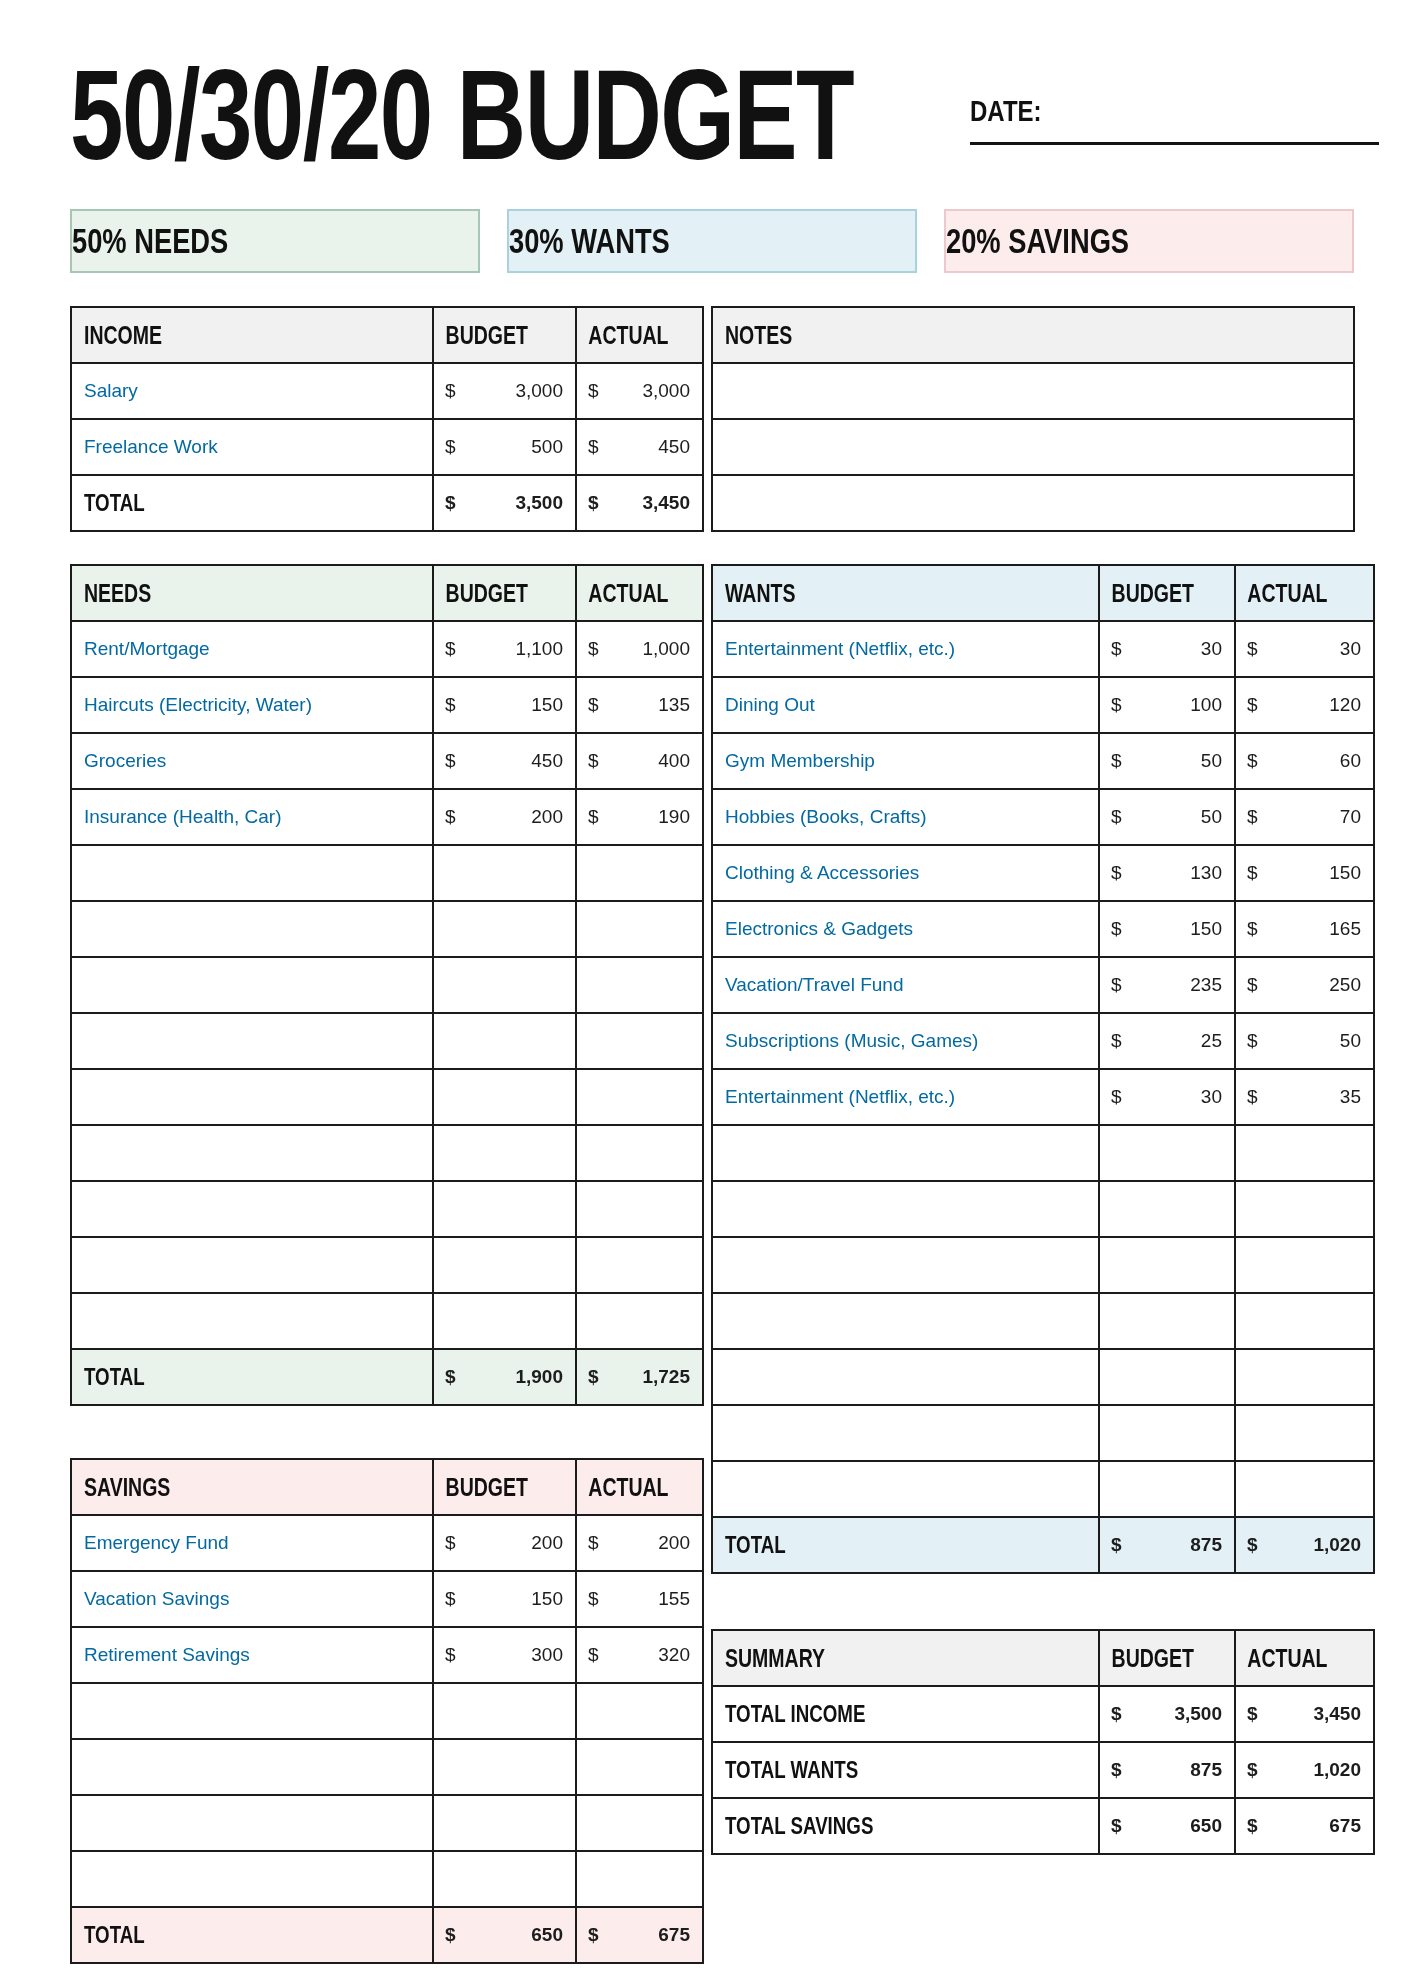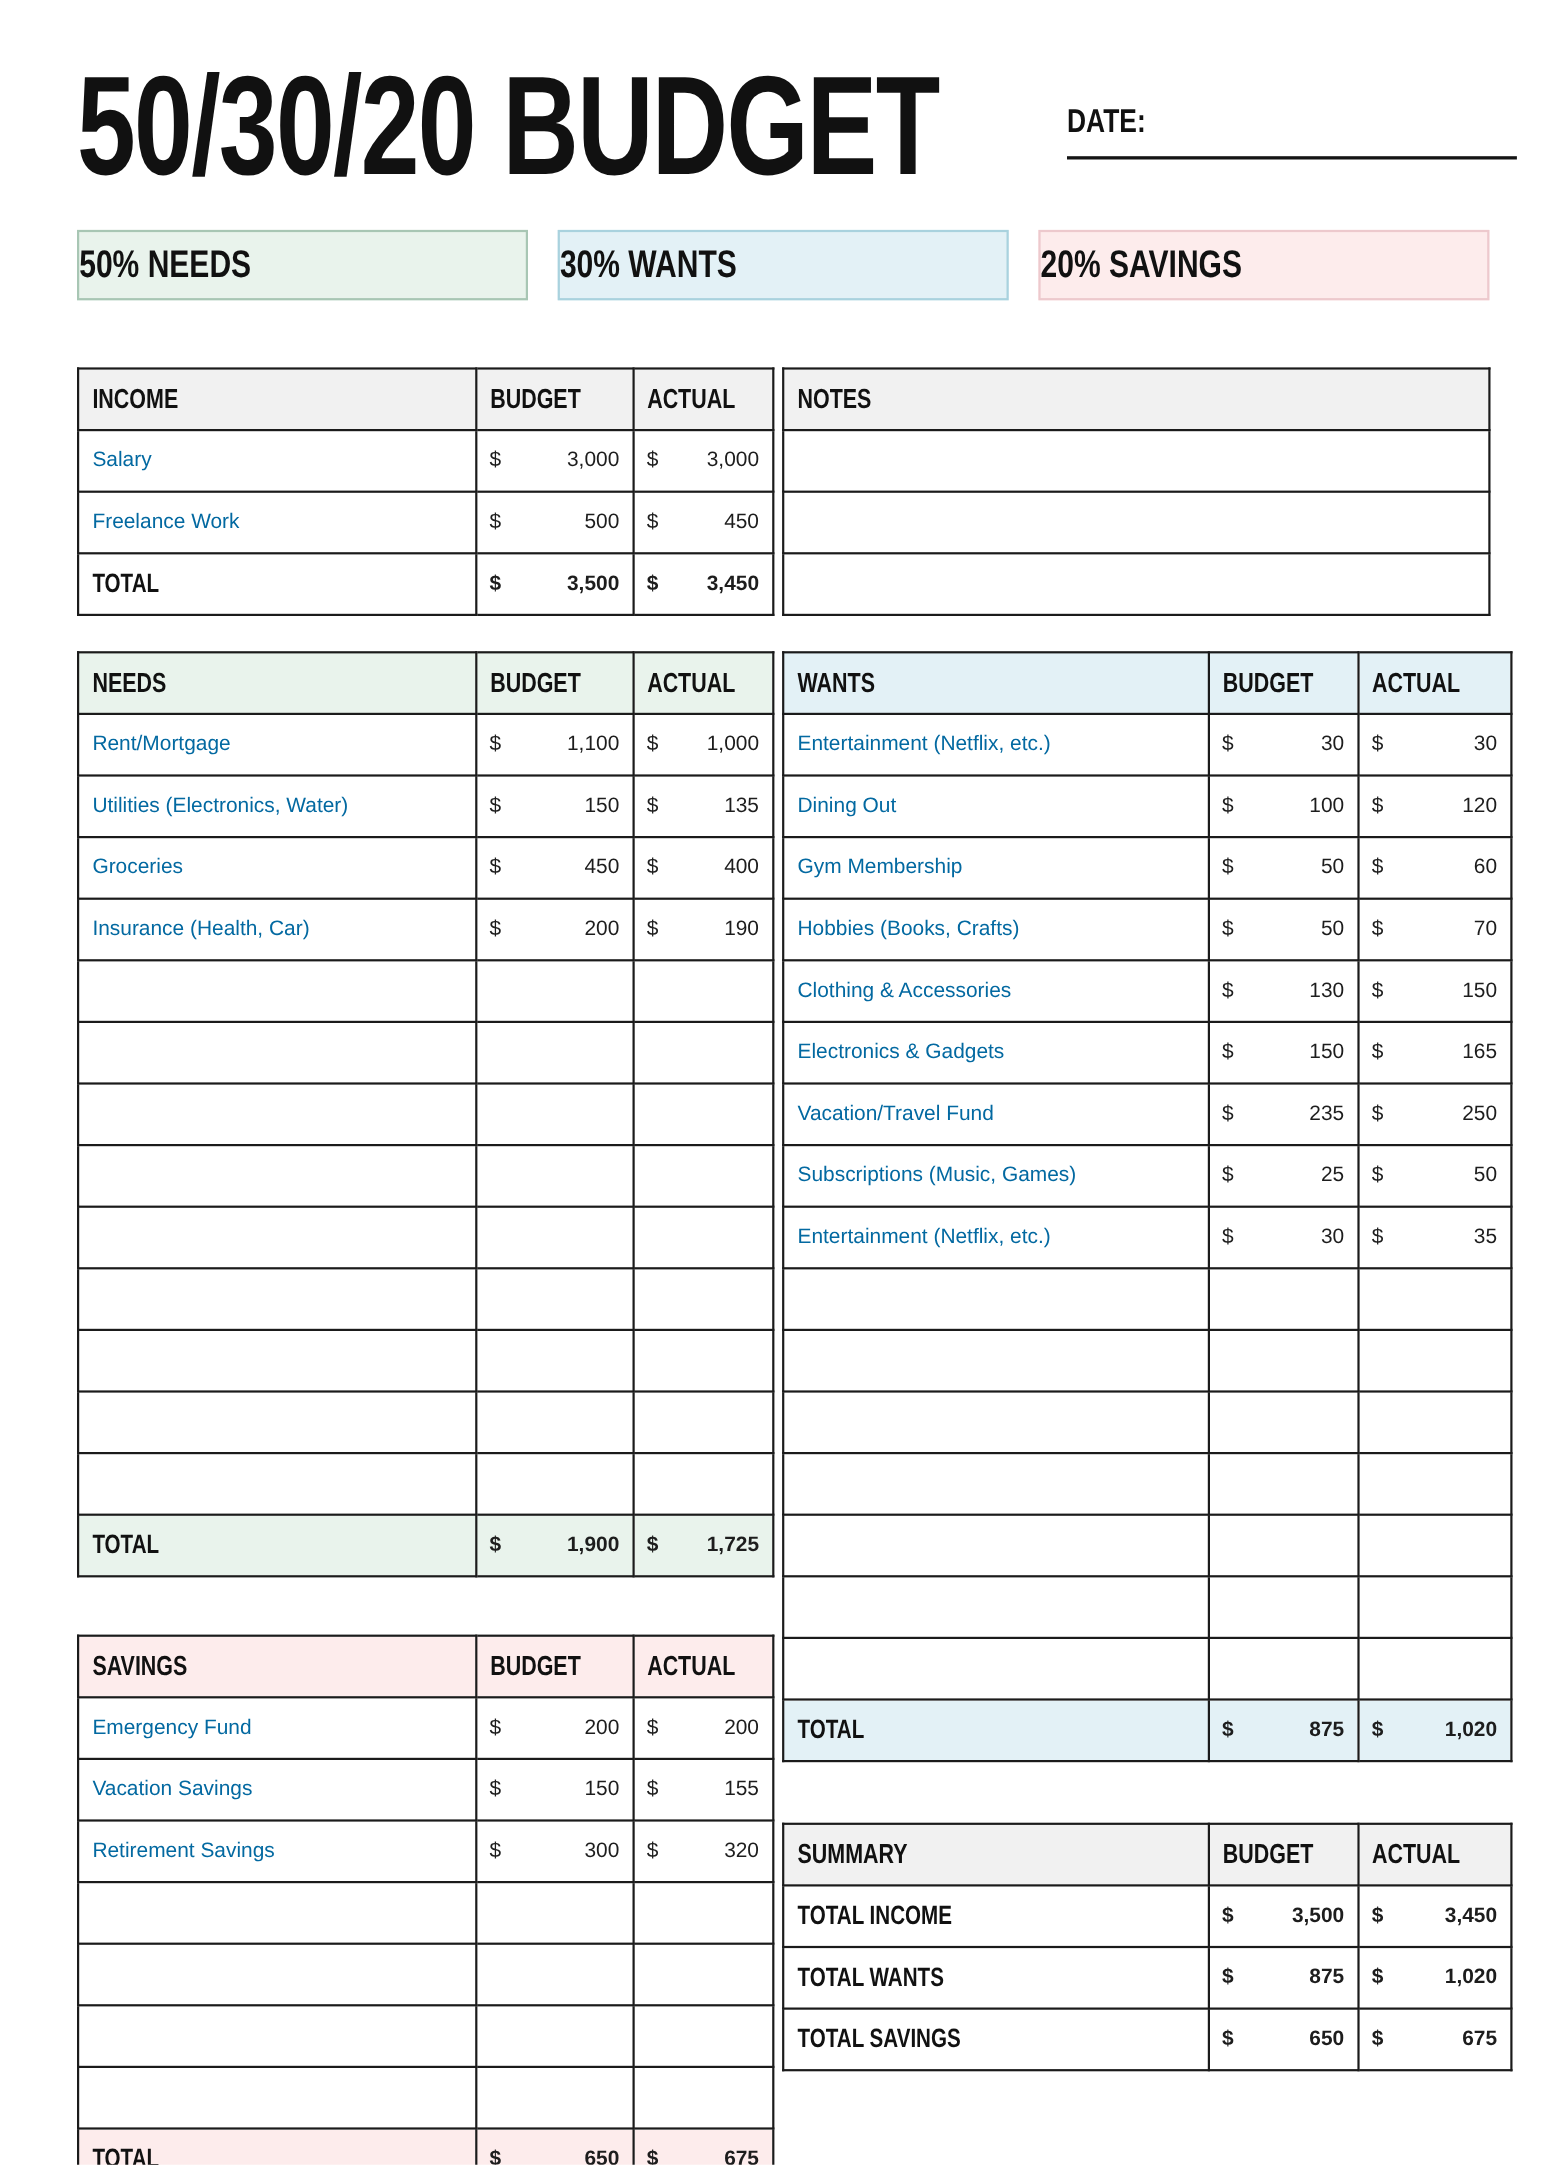--- a/index.html
+++ b/index.html
@@ -28,21 +28,21 @@
   .bl{font-size:35px;}
 
   .cnd{display:inline-block;font-weight:700;transform:scaleX(0.78);transform-origin:left center;
        white-space:nowrap;letter-spacing:0;}
   .cc{transform-origin:center center;}
 
   .cols{display:flex;gap:27px;}
   .col-left{width:614px;flex:none;}
   .col-right{width:644px;flex:none;}
 
-  .tbl{border-collapse:collapse;table-layout:fixed;width:100%;background:#fff;margin-top:28px;}
+  .tbl{border-collapse:collapse;table-layout:fixed;width:100%;background:#fff;}
   .tbl td{border:2px solid var(--line);height:54px;padding:0;vertical-align:middle;background:transparent;overflow:hidden;}
   .bg-green{background:var(--green-bg);}
   .bg-blue{background:var(--blue-bg);}
   .bg-pink{background:var(--pink-bg);}
   .bg-neutral{background:var(--neutral-bg);}
   .bg-white{background:#ffffff;}
 
   .cat{text-align:left;padding-left:12px !important;}
   .lbl{font-size:19px;color:#0369a1;}
   .h{font-size:25px;}
@@ -153,21 +153,21 @@
                 </div>
               </td>
               <td class="amt">
                 <div class="amt-in">
                   <span class="cur">$</span>
                   <span class="val">1,000</span>
                 </div>
               </td>
             </tr>
             <tr>
-              <td class="cat"><span class="lbl">Utilities (Electronics, Water)</span></td>
+              <td class="cat"><span class="lbl">Haircuts (Electricity, Water)</span></td>
               <td class="amt">
                 <div class="amt-in">
                   <span class="cur">$</span>
                   <span class="val">150</span>
                 </div>
               </td>
               <td class="amt">
                 <div class="amt-in">
                   <span class="cur">$</span>
                   <span class="val">135</span>

